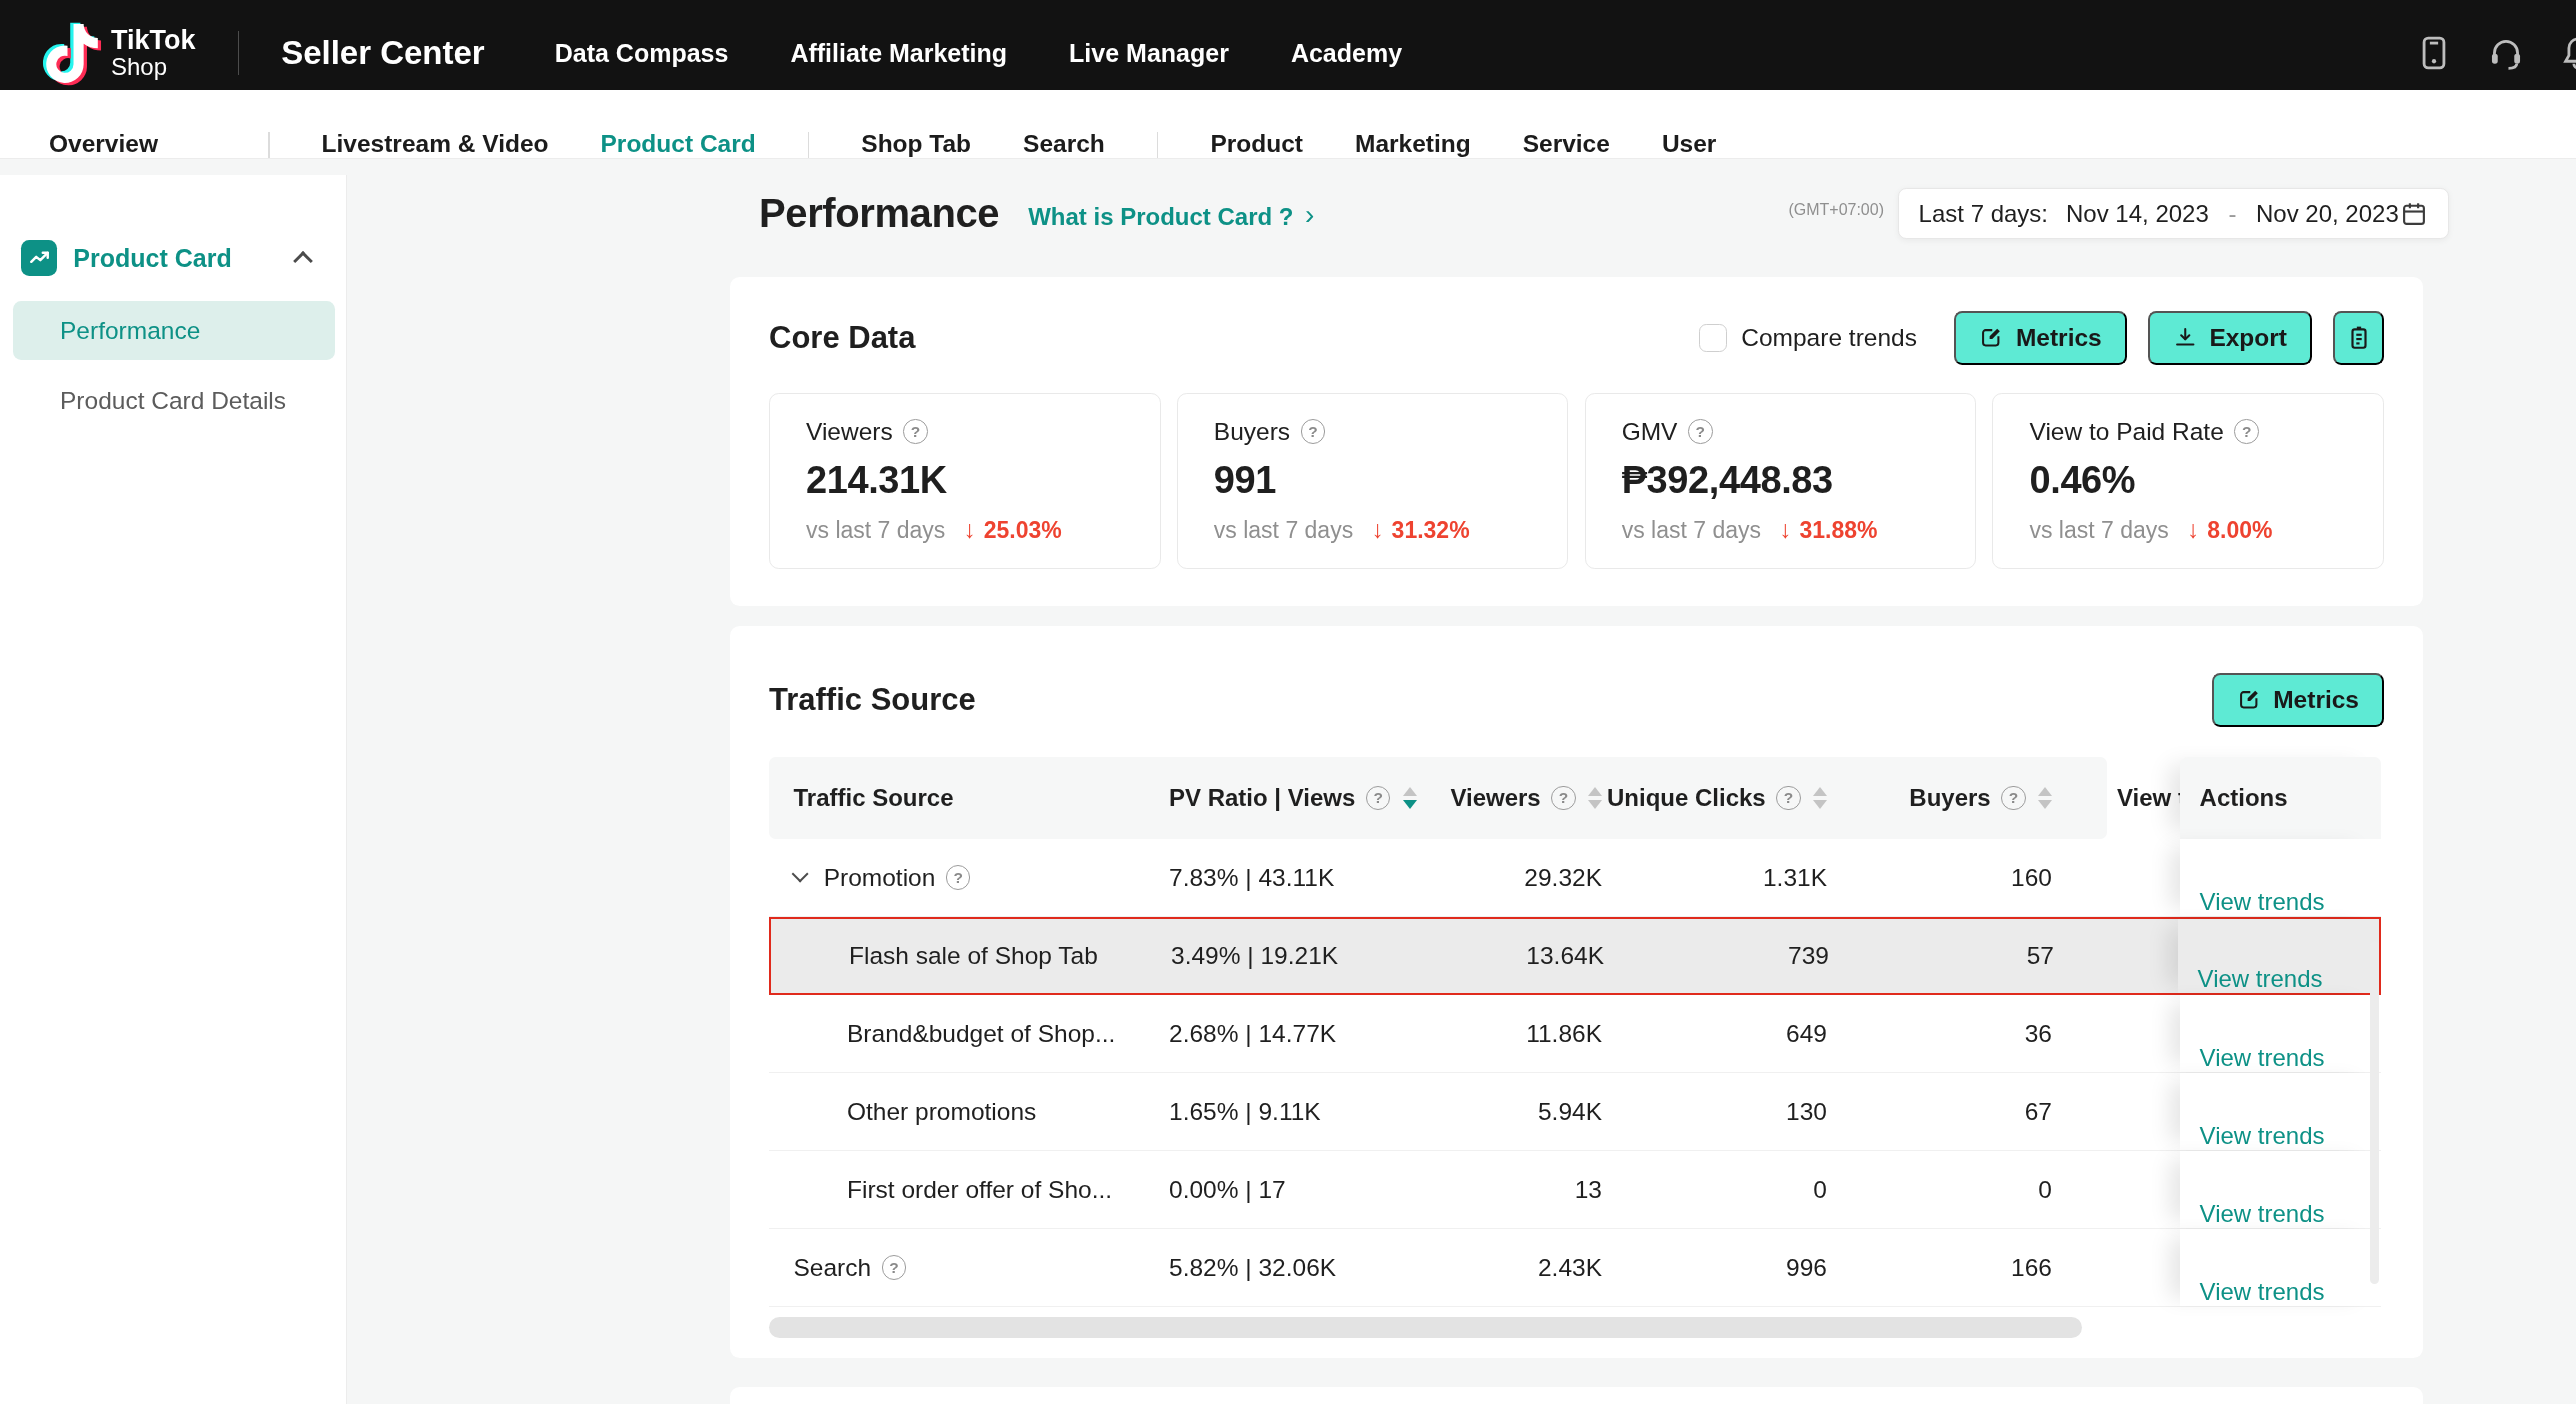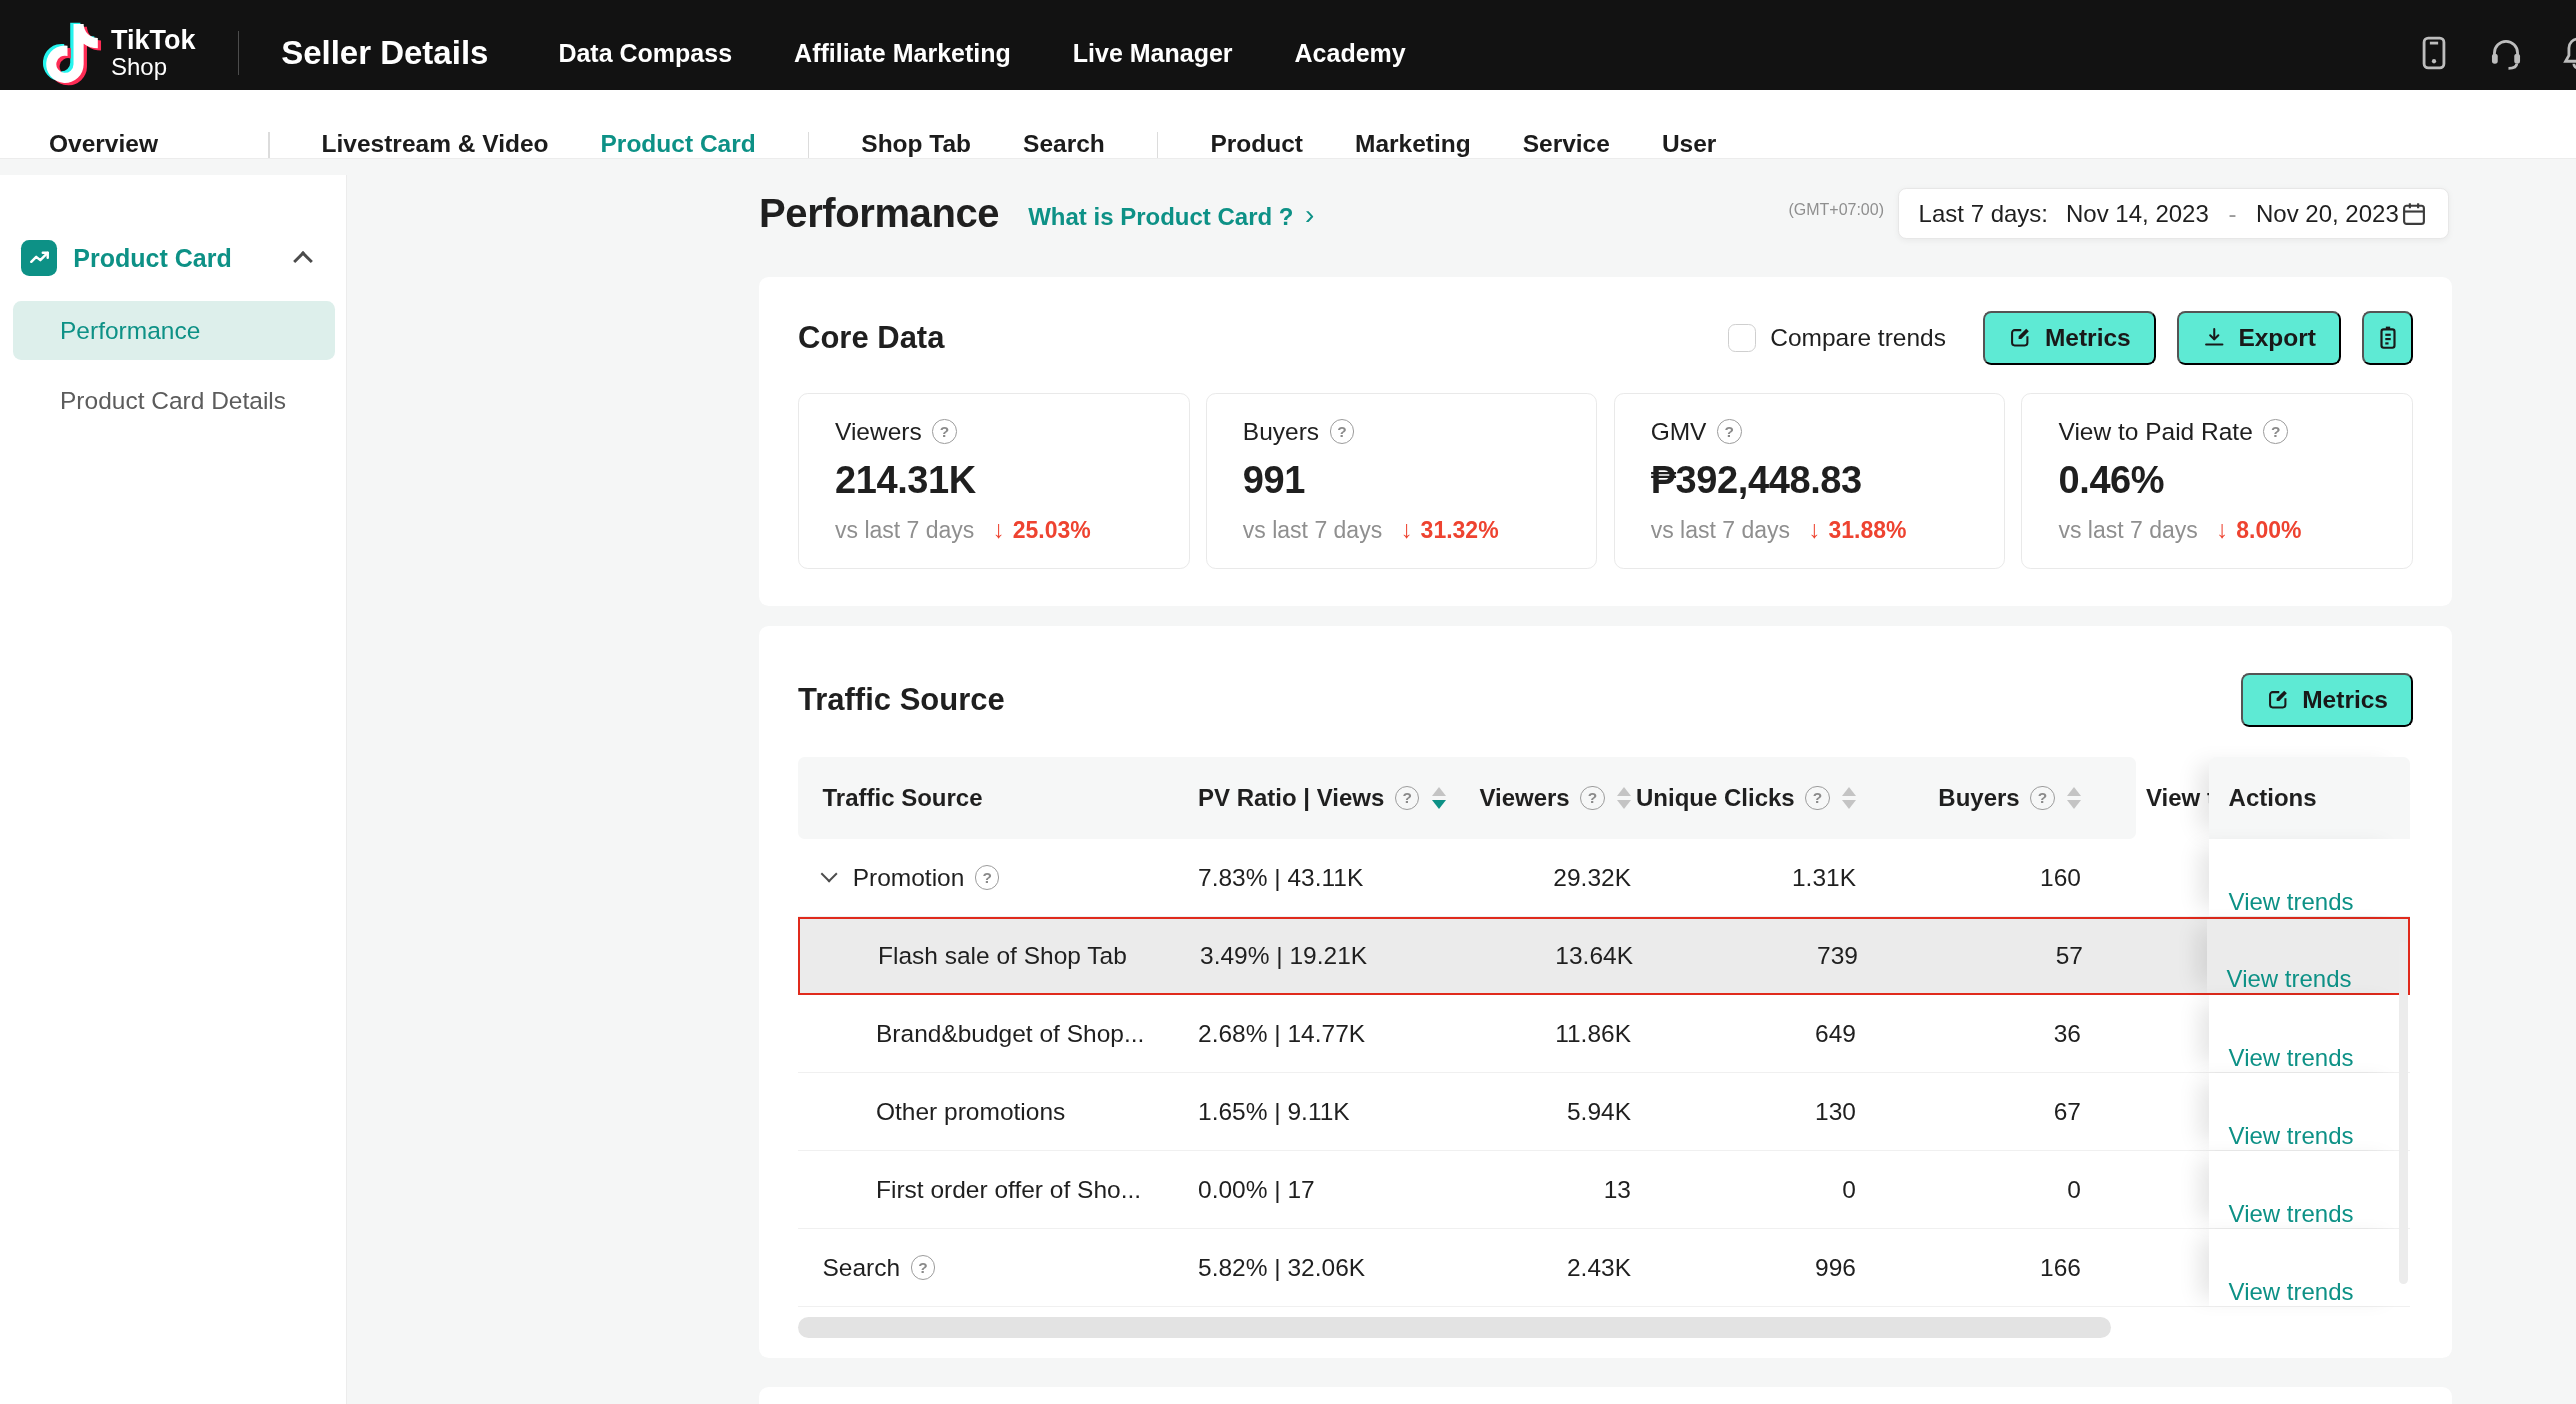--- a/index.html
+++ b/index.html
@@ -51,21 +51,21 @@
   .help-link .gt{font-size:28px;margin-left:11.4px;font-weight:400;margin-top:-3.3px}
   .tz{position:absolute;left:1672px;top:201px;width:212px;text-align:right;font-size:16px;color:#8f8f8f}
   .datebox{position:absolute;left:1898px;top:188px;width:551px;height:51px;background:#fff;
     border:1.6px solid #e7e7e7;border-radius:8.2px;box-shadow:0 1.6px 6.5px rgba(0,0,0,.05);
     display:flex;align-items:center;padding:0 19.6px;font-size:24px;font-weight:500;cursor:pointer}
   .datebox .sep{color:#9a9a9a;margin:0 19.6px}
   .datebox .dlabel{margin-right:18px}
   .cal{margin-left:auto}
 
   
-  .panel{position:absolute;left:759px;width:1693px;background:#fff;border-radius:9.8px}
+  .panel{position:absolute;left:730px;width:1693px;background:#fff;border-radius:9.8px}
   .panel.core{top:277px;height:329px;padding:33px 39px}
   .panel.traffic{top:626px;height:732px;padding:46px 39px}
   .panel.next{top:1387px;height:49px}
   .panel-title-row{display:flex;align-items:center;justify-content:space-between;height:55px}
   .panel-title{font-size:31px;font-weight:700}
   .controls{display:flex;align-items:center;gap:21px}
   .compare{display:flex;align-items:center;gap:14.7px;margin-right:16.3px;cursor:pointer}
   .checkbox{width:28px;height:28px;border:1.6px solid #cfcfcf;border-radius:7.3px;background:#fff}
   .compare span{font-size:24.5px}
   .btn{display:inline-flex;align-items:center;justify-content:center;gap:12.2px;height:54px;
@@ -136,21 +136,21 @@
       <svg width="52" height="59" viewBox="0 0 448 512">
           <path fill="#ffffff" d="M448,209.91a210.06,210.06,0,0,1-122.77-39.25V349.38A162.55,162.55,0,1,1,185,188.31V278.2a74.62,74.62,0,1,0,52.23,71.18V0l88,0a121.18,121.18,0,0,0,1.86,22.17h0A122.18,122.18,0,0,0,381,102.39a121.43,121.43,0,0,0,67,20.14Z"></path>
         </svg>
     </div>
     <div class="brand-text">
       <div class="brand-l1">TikTok</div>
       <div class="brand-l2">Shop</div>
     </div>
   </div>
   <div class="tb-div"></div>
-  <div class="app-name">Seller Details</div>
+  <div class="app-name">Seller Center</div>
   <nav class="tb-menu">
     <span class="tb-item">Data Compass</span>
     <span class="tb-item">Affiliate Marketing</span>
     <span class="tb-item">Live Manager</span>
     <span class="tb-item">Academy</span>
   </nav>
   <div class="tb-icons">
     <svg class="tb-icon" viewBox="0 0 46 46" fill="none" stroke="#bdbdbd" stroke-width="3.4">
         <rect x="11" y="5" width="24" height="36" rx="5"></rect>
         <line x1="18" y1="11" x2="28" y2="11"></line>

